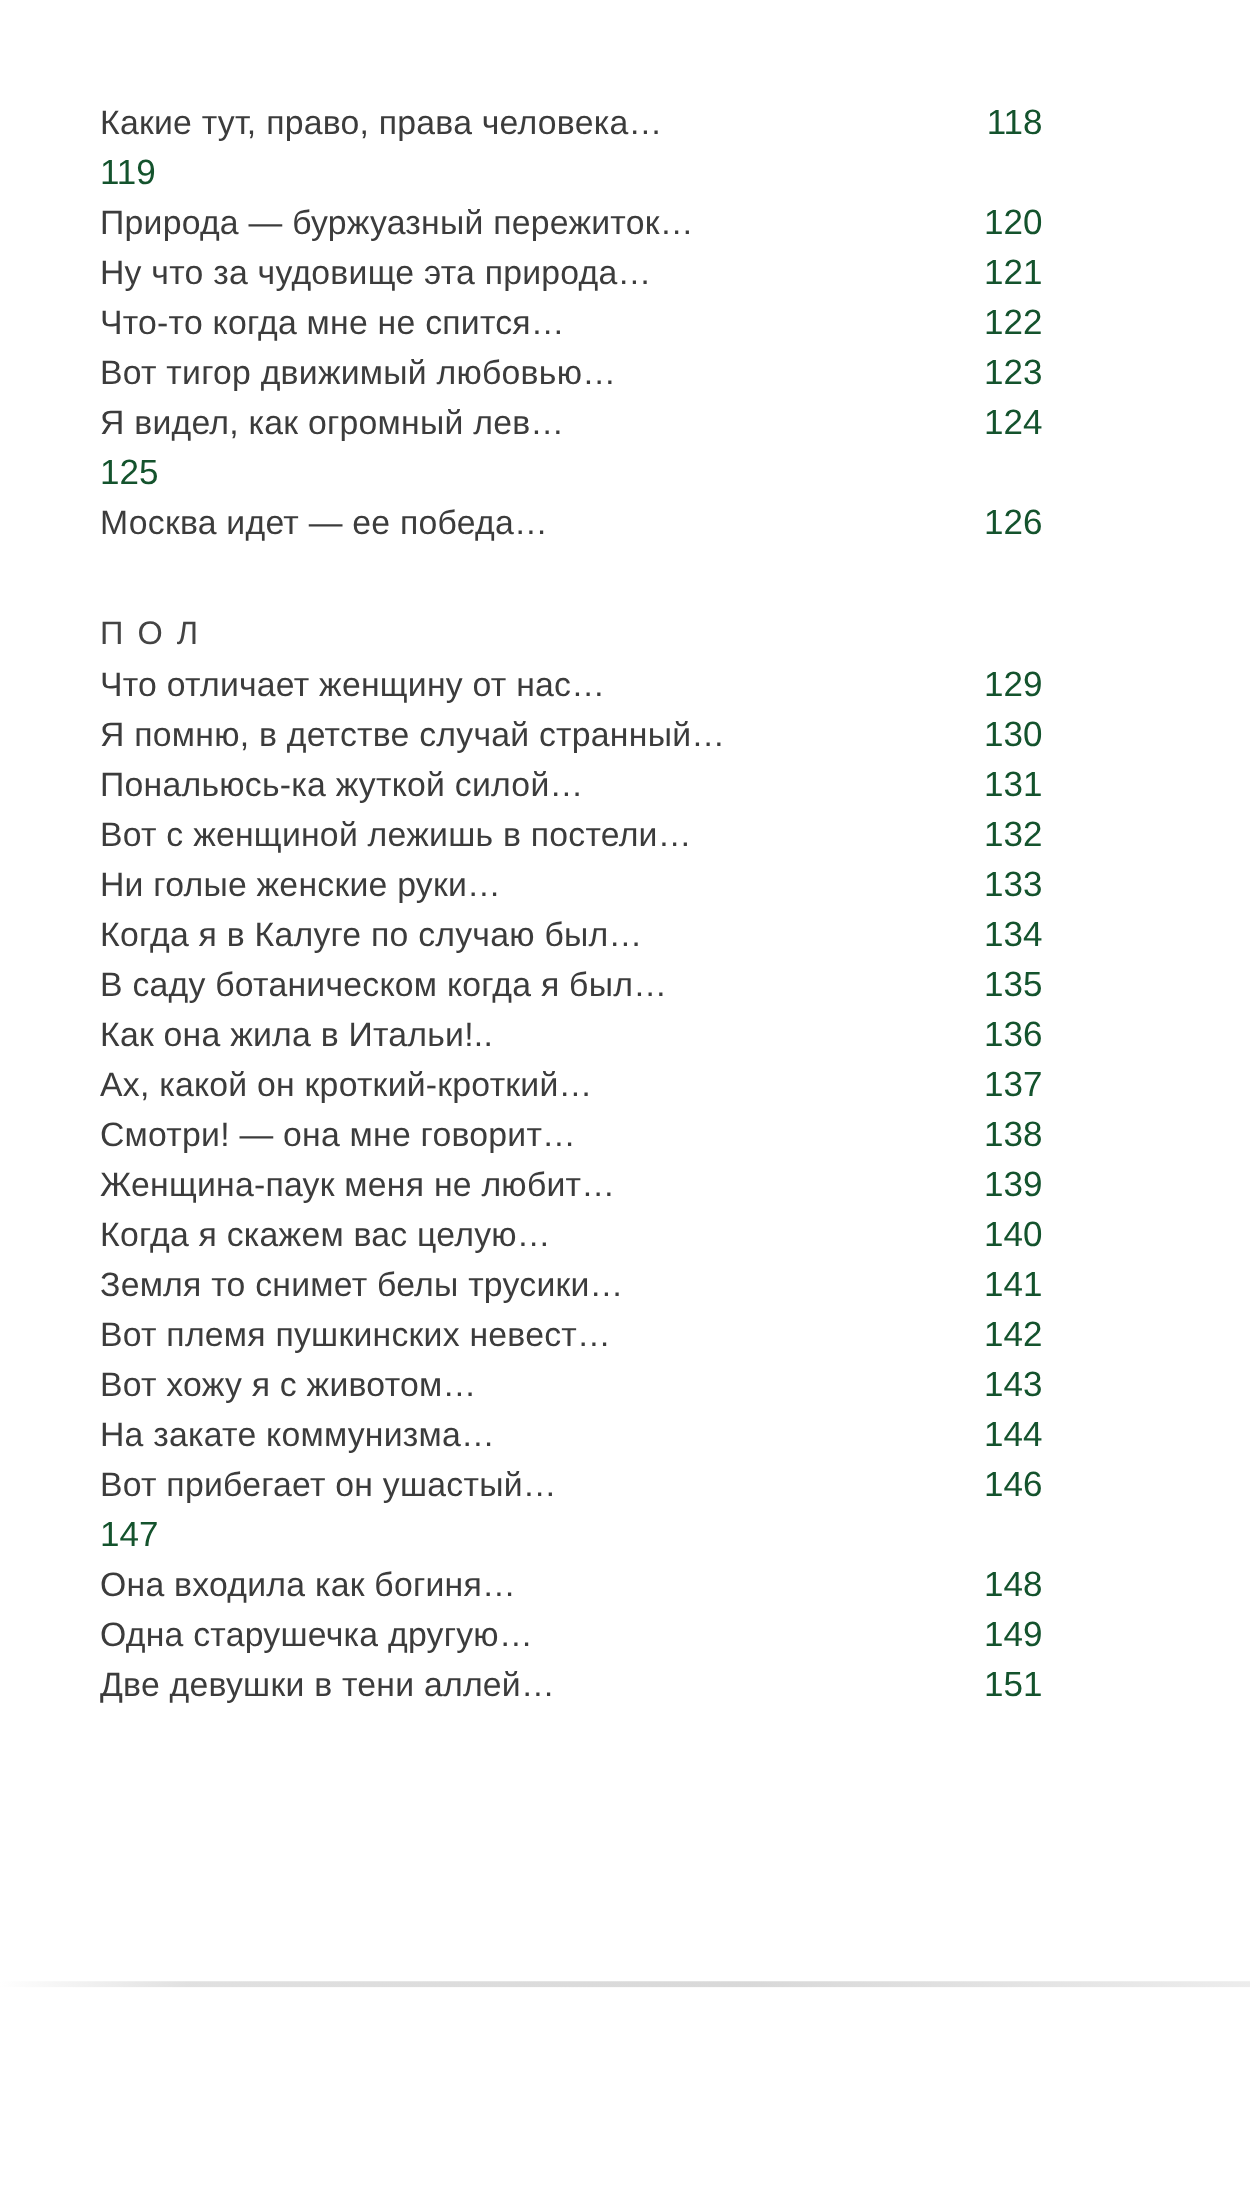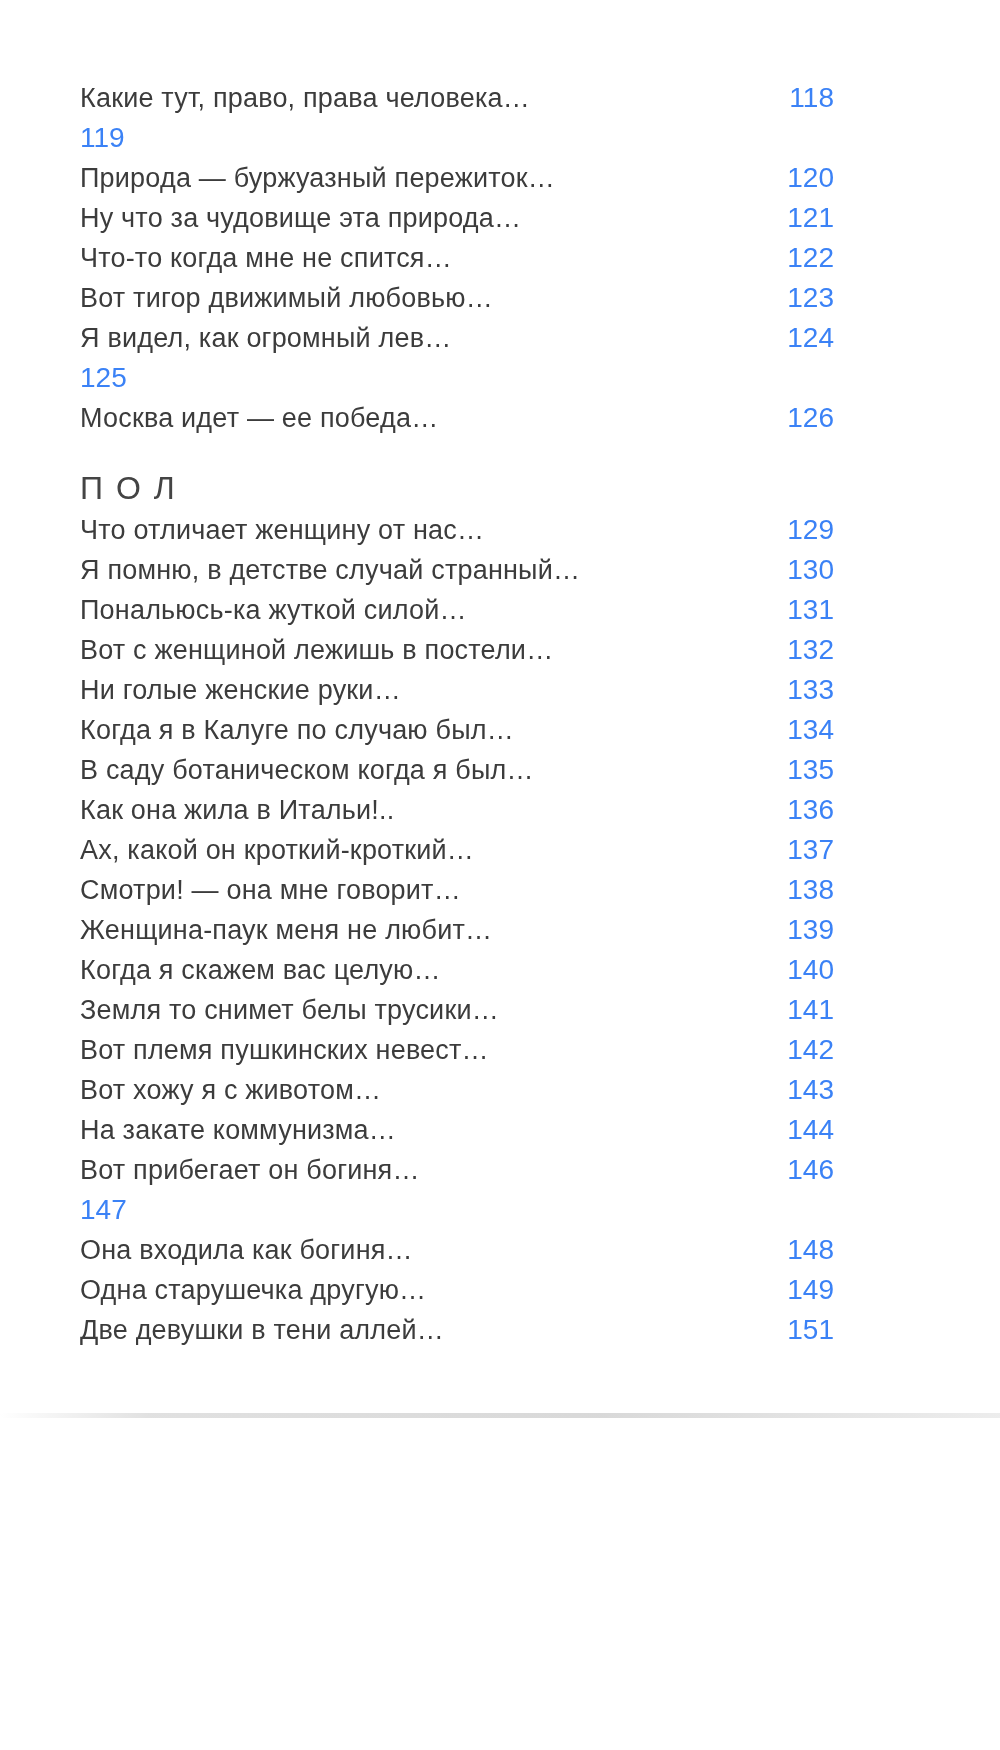--- a/index.html
+++ b/index.html
@@ -3,21 +3,21 @@
 <meta charset="utf-8">
 <style>
   html, body {
     margin: 0;
     padding: 0;
     background: #ffffff;
   }
   .book-page {
     position: relative;
     width: 1000px;
-    height: 1418px;
+    height: 1590px;
     background: #ffffff;
     font-family: "Liberation Sans", "DejaVu Sans", sans-serif;
     color: #3a3a3a;
     overflow: hidden;
     box-sizing: border-box;
   }
   .toc {
     position: absolute;
     top: 78px;
     left: 80px;
@@ -32,29 +32,29 @@
   }
   .toc-title {
     font-size: 27px;
     color: #3c3c3c;
     letter-spacing: 0.2px;
     white-space: nowrap;
     line-height: 40px;
   }
   .toc-num {
     font-size: 28px;
-    color: #3b82f6;
+    color: #14532d;
     line-height: 40px;
     font-variant-numeric: lining-nums;
   }
   .toc-heading {
-    margin-top: 28px;
+    margin-top: 46px;
     height: 44px;
     line-height: 44px;
-    font-size: 32px;
+    font-size: 26px;
     color: #444444;
     letter-spacing: 2px;
   }
   .scan-edge {
     position: absolute;
     left: 0;
     right: 0;
     bottom: 0;
     height: 5px;
     background: linear-gradient(to right, #ffffff 0%, #d9d9d9 15%, #cfcfcf 60%, #e8e8e8 100%);
@@ -159,21 +159,21 @@
       </div>
       <div class="toc-row">
         <span class="toc-title">Вот хожу я с животом…</span>
         <span class="toc-num">143</span>
       </div>
       <div class="toc-row">
         <span class="toc-title">На закате коммунизма…</span>
         <span class="toc-num">144</span>
       </div>
       <div class="toc-row">
-        <span class="toc-title">Вот прибегает он богиня…</span>
+        <span class="toc-title">Вот прибегает он ушастый…</span>
         <span class="toc-num">146</span>
       </div>
       <div class="toc-row">
         <span class="toc-num">147</span>
       </div>
       <div class="toc-row">
         <span class="toc-title">Она входила как богиня…</span>
         <span class="toc-num">148</span>
       </div>
       <div class="toc-row">

